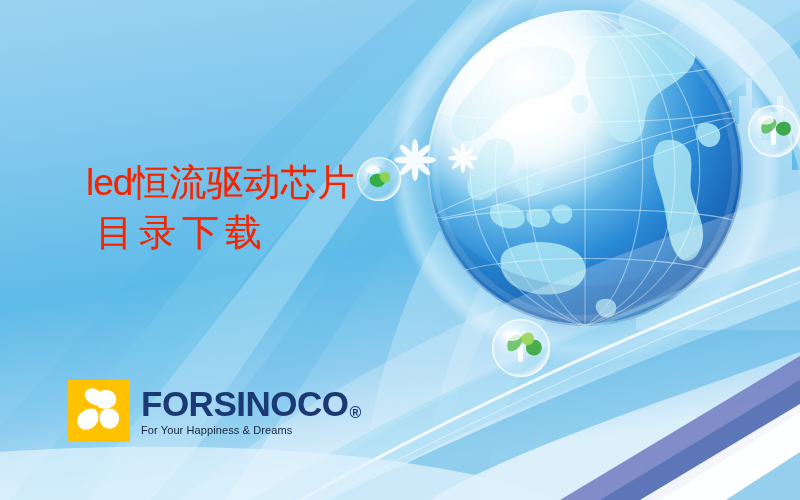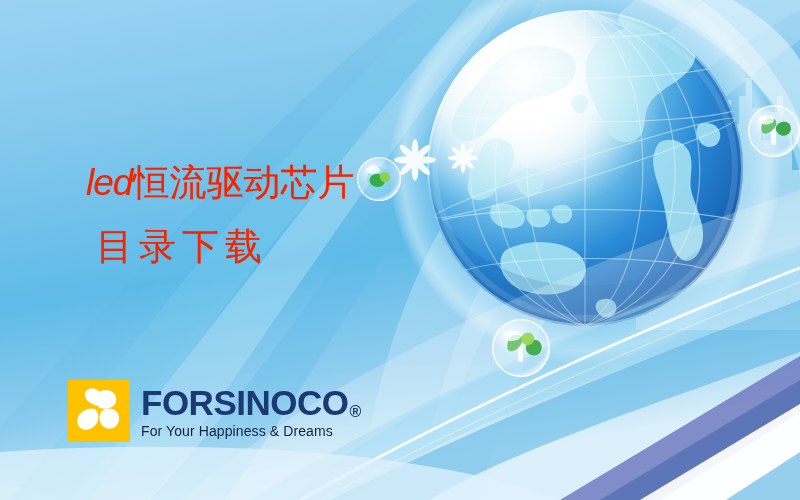--- a/index.html
+++ b/index.html
@@ -25,27 +25,27 @@
     color:#f42400;
     text-shadow:0 0 1px rgba(255,60,0,.35);
     white-space:nowrap;
   }
   .hl-1{
     font-family:"Liberation Serif","DejaVu Serif",serif;
     font-size:37px;line-height:46px;
     padding-left:86px;
     letter-spacing:0px;
   }
-  .hl-1 .lat{font-family:"Liberation Sans",sans-serif;font-weight:400;letter-spacing:-1px;font-style:italic;}
+  .hl-1 .lat{font-family:"Liberation Sans",sans-serif;font-weight:400;letter-spacing:-1px;}
   .hl-2{
     font-family:"Liberation Serif","DejaVu Serif",serif;
     font-size:37px;line-height:46px;
     padding-left:96px;
     letter-spacing:6px;
-    margin-top:18px;
+    margin-top:4px;
   }
 
   
   #logo{
     position:absolute;left:68px;top:380px;
     display:flex;align-items:center;gap:11px;
     z-index:40;
   }
   #logo-mark{
     width:62px;height:62px;flex:none;
@@ -58,21 +58,21 @@
     font-family:"Liberation Sans",sans-serif;
     font-weight:700;
     font-size:35px;
     letter-spacing:-.5px;
     color:#1b3a74;
     display:flex;align-items:flex-end;
   }
   #logo-reg{font-size:16px;line-height:1;margin-top:2px;margin-left:1px;font-weight:700;}
   #logo-tag{
     font-family:"Liberation Sans",sans-serif;
-    font-size:14px;
+    font-size:11px;
     color:#16233f;
     margin-top:4px;
     letter-spacing:.1px;
     white-space:nowrap;
   }
 </style>
 </head>
 <body>
 
 <div id="banner">

